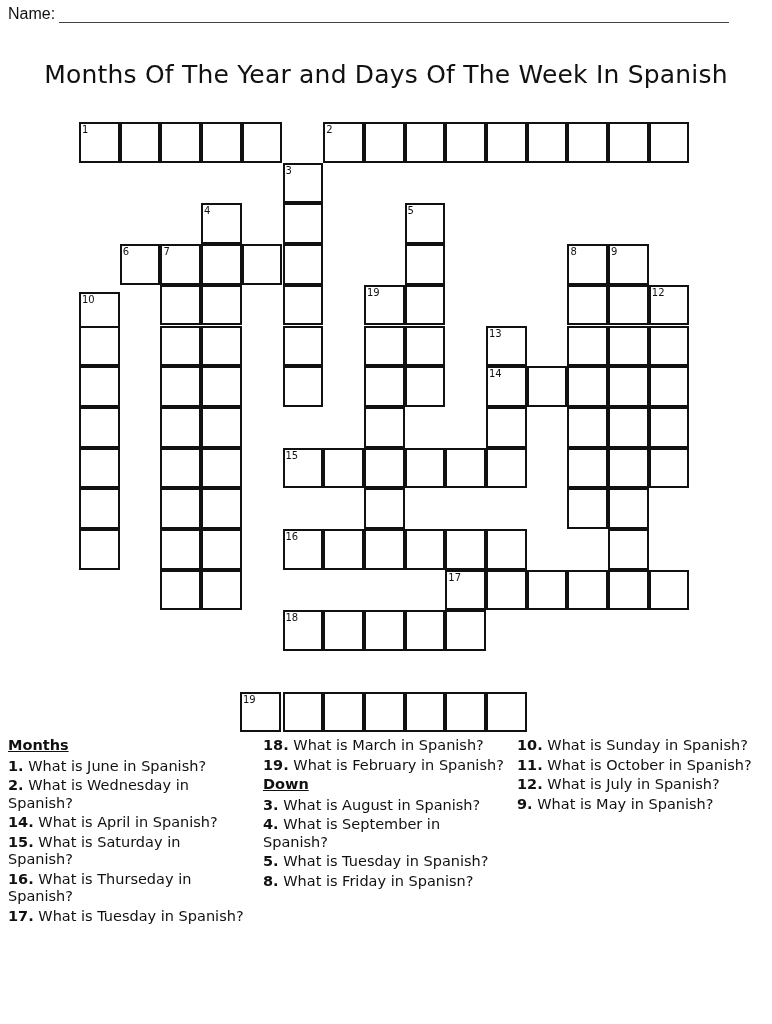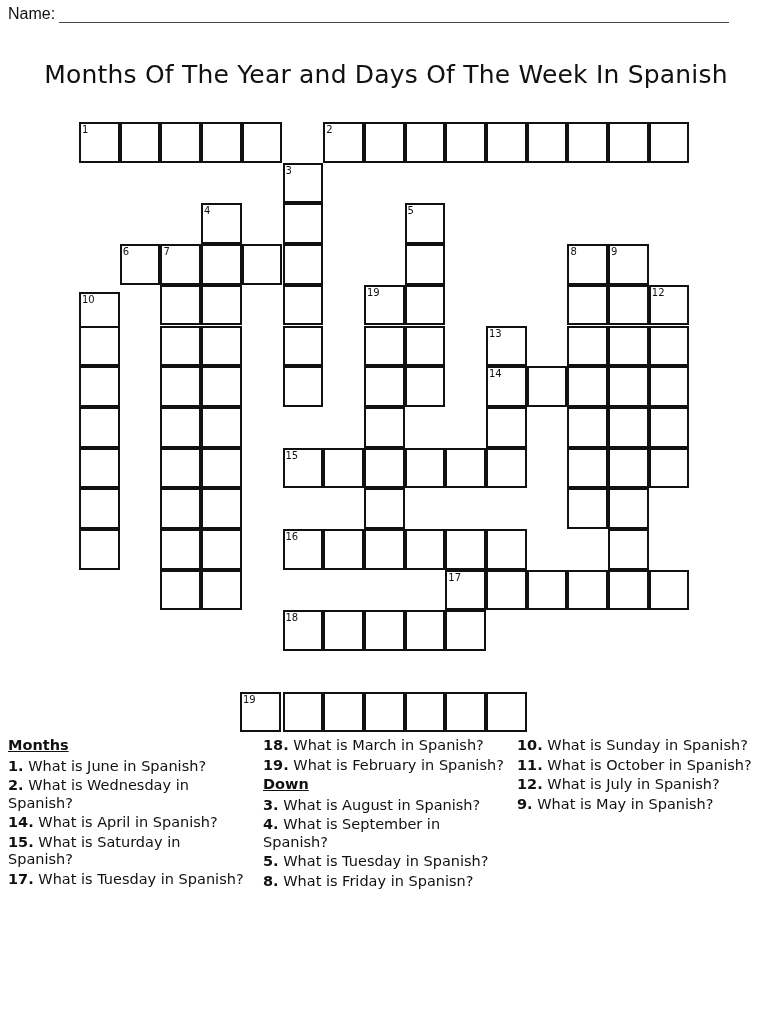--- a/index.html
+++ b/index.html
@@ -180,20 +180,21 @@
     <div class="cell" style="left: 366.3px; top: 569.8px;"></div>
     <div class="cell" style="left: 407px; top: 569.8px;"></div>
   </div>
 
 <div class="clues col1">
   <div class="head">Months</div>
   <div class="clue"><b>1.</b> <span>What is June in Spanish?</span></div>
   <div class="clue"><b>2.</b> <span>What is Wednesday in Spanish?</span></div>
   <div class="clue"><b>14.</b> <span>What is April in Spanish?</span></div>
   <div class="clue"><b>15.</b> <span>What is Saturday in Spanish?</span></div>
+  <div class="clue"><b>16.</b> <span>What is Thurseday in Spanish?</span></div>
   <div class="clue"><b>17.</b> <span>What is Tuesday in Spanish?</span></div>
 </div>
 
 <div class="clues col2">
   <div class="clue"><b>18.</b> <span>What is March in Spanish?</span></div>
   <div class="clue"><b>19.</b> <span>What is February in Spanish?</span></div>
   <div class="head">Down</div>
   <div class="clue"><b>3.</b> <span>What is August in Spanish?</span></div>
   <div class="clue"><b>4.</b> <span>What is September in Spanish?</span></div>
   <div class="clue"><b>5.</b> <span>What is Tuesday in Spanish?</span></div>

